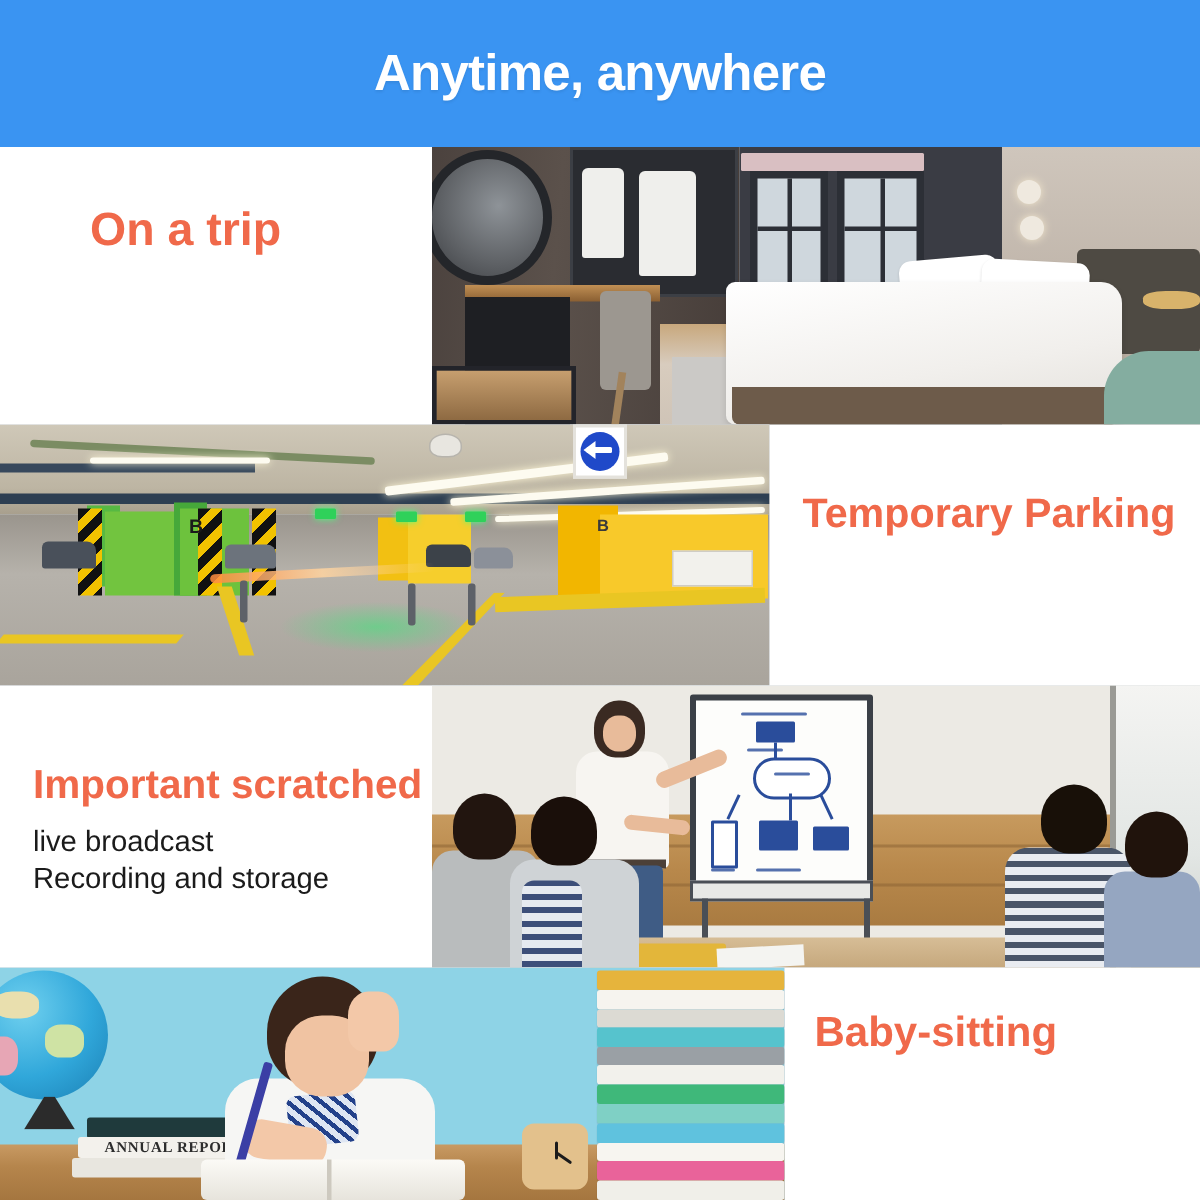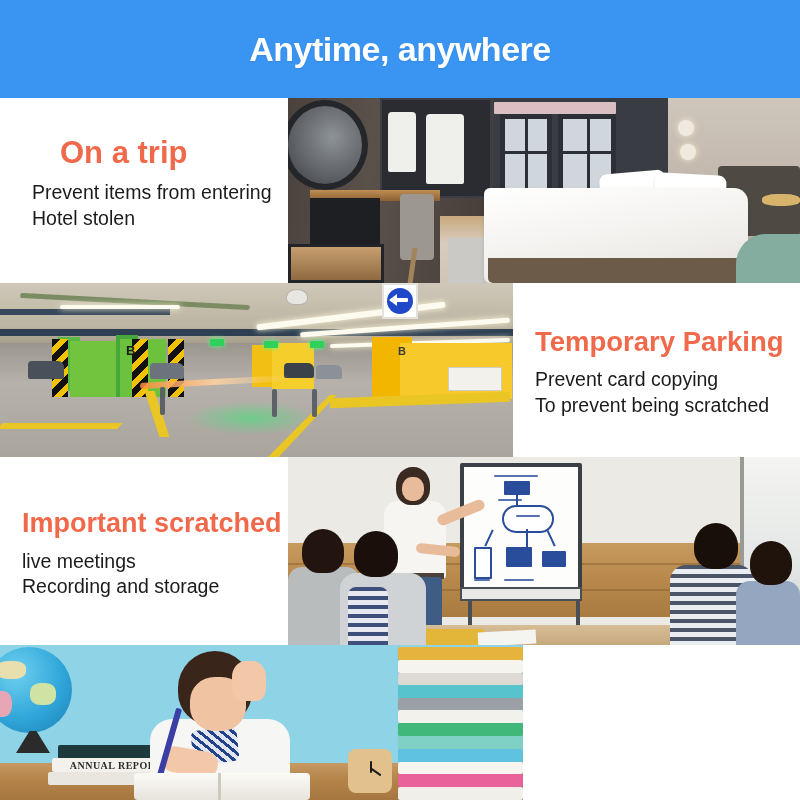--- a/index.html
+++ b/index.html
@@ -268,22 +268,20 @@
 <div class="page">
 
   <div class="header-band">
     <div class="header-title">Anytime, anywhere</div>
   </div>
 
   <div class="row" id="row1">
 
     <div class="caption" id="cap-trip">
       <p class="cap-title">On a trip</p>
-      <p class="cap-body">Prevent items from entering
-Hotel stolen</p>
     </div>
 
     <div class="photo" id="photo-hotel">
       <div class="hotel-wall-left"></div>
       <div class="hotel-wall-dark"></div>
       <div class="hotel-wall-right"></div>
       <div class="hotel-valance"></div>
       <div class="hotel-window hotel-win-a">
         <div class="hotel-win-grid" style="left:20px;top:0;width:3px;height:70px;"></div>
         <div class="hotel-win-grid" style="left:0;top:32px;width:44px;height:3px;"></div>
@@ -362,30 +360,28 @@
       <div class="pk-lane pk-lane2"></div>
       <div class="pk-lane pk-lane3"></div>
       <div class="pk-lane pk-lane4"></div>
       <div class="pk-bollard pk-bo1"></div>
       <div class="pk-bollard pk-bo2"></div>
       <div class="pk-bollard pk-bo3"></div>
     </div>
 
     <div class="caption" id="cap-parking">
       <p class="cap-title">Temporary Parking</p>
-      <p class="cap-body">Prevent card copying
-To prevent being scratched</p>
     </div>
   </div>
 
   <div class="row" id="row3">
 
     <div class="caption" id="cap-meeting">
       <p class="cap-title">Important scratched</p>
-      <p class="cap-body">live meetings
+      <p class="cap-body">live broadcast
 Recording and storage</p>
     </div>
 
     <div class="photo" id="photo-meeting">
       <div class="mt-wall"></div>
       <div class="mt-wood">
         <div class="mt-wood-line" style="left:0;top:20px;width:512px;"></div>
         <div class="mt-wood-line" style="left:0;top:46px;width:512px;"></div>
       </div>
       <div class="mt-panel"></div>
@@ -482,16 +478,17 @@
         <div class="kd-bk" style="top:78px;height:13px;background:#3fb87a;"></div>
         <div class="kd-bk" style="top:91px;height:13px;background:#7fd0c5;"></div>
         <div class="kd-bk" style="top:104px;height:13px;background:#5fc2de;"></div>
         <div class="kd-bk" style="top:117px;height:12px;background:#f7f5f0;"></div>
         <div class="kd-bk" style="top:129px;height:13px;background:#e9639a;"></div>
         <div class="kd-bk" style="top:142px;height:13px;background:#f0efe9;"></div>
       </div>
     </div>
 
     <div class="caption" id="cap-baby">
+      <p class="cap-title">Baby-sitting</p>
     </div>
   </div>
 
 </div>
 
 </body></html>

